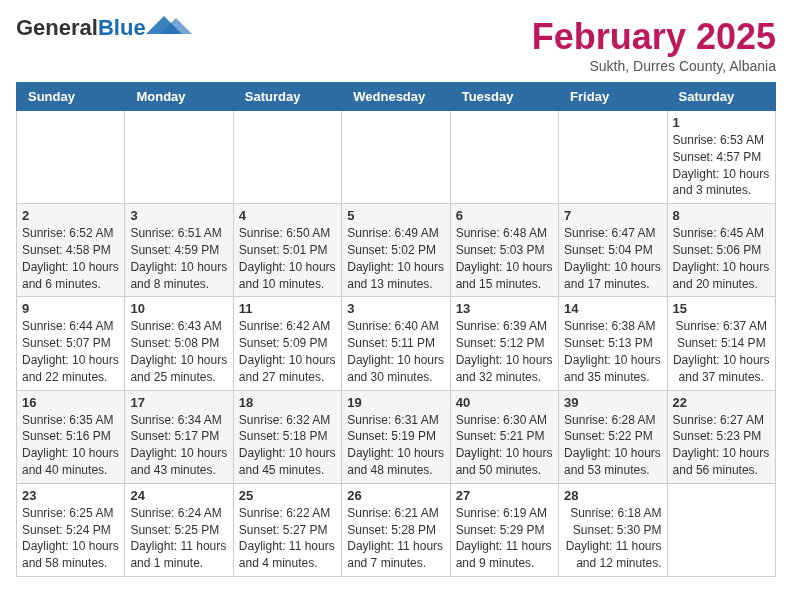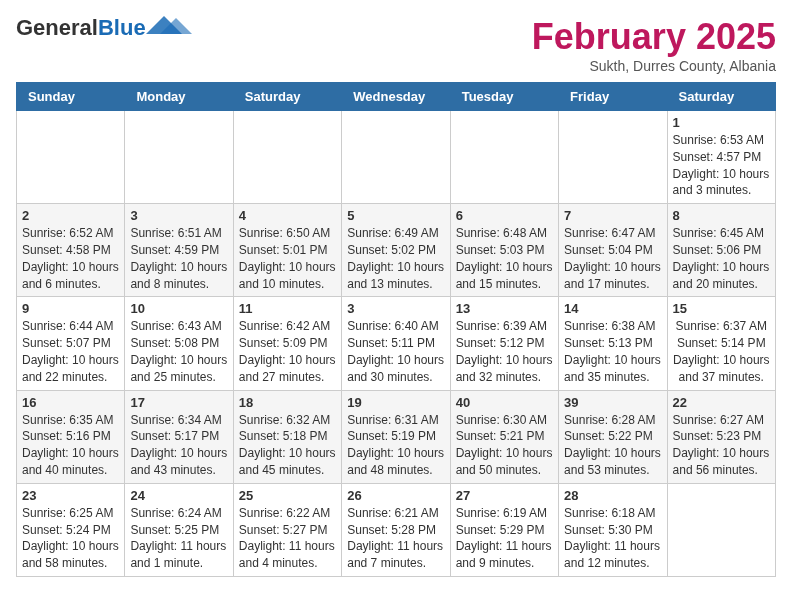--- a/index.html
+++ b/index.html
@@ -281,20 +281,20 @@
 Daylight: 11 hours and 7 minutes.</div>
         </td>
         <td>
           <span class="day-num">27</span>
           <div class="day-info" style="white-space: pre-line;">Sunrise: 6:19 AM
 Sunset: 5:29 PM
 Daylight: 11 hours and 9 minutes.</div>
         </td>
         <td>
           <span class="day-num">28</span>
-          <div class="day-info" style="white-space: pre-line;">Sunrise: 6:18 AM
+          <div class="day-info" style="white-space: pre-line; text-align: right;">Sunrise: 6:18 AM
 Sunset: 5:30 PM
 Daylight: 11 hours and 12 minutes.</div>
         </td>
         <td class="empty-cell"></td>
       </tr>
     </tbody>
 </table>
 
 </body></html>

